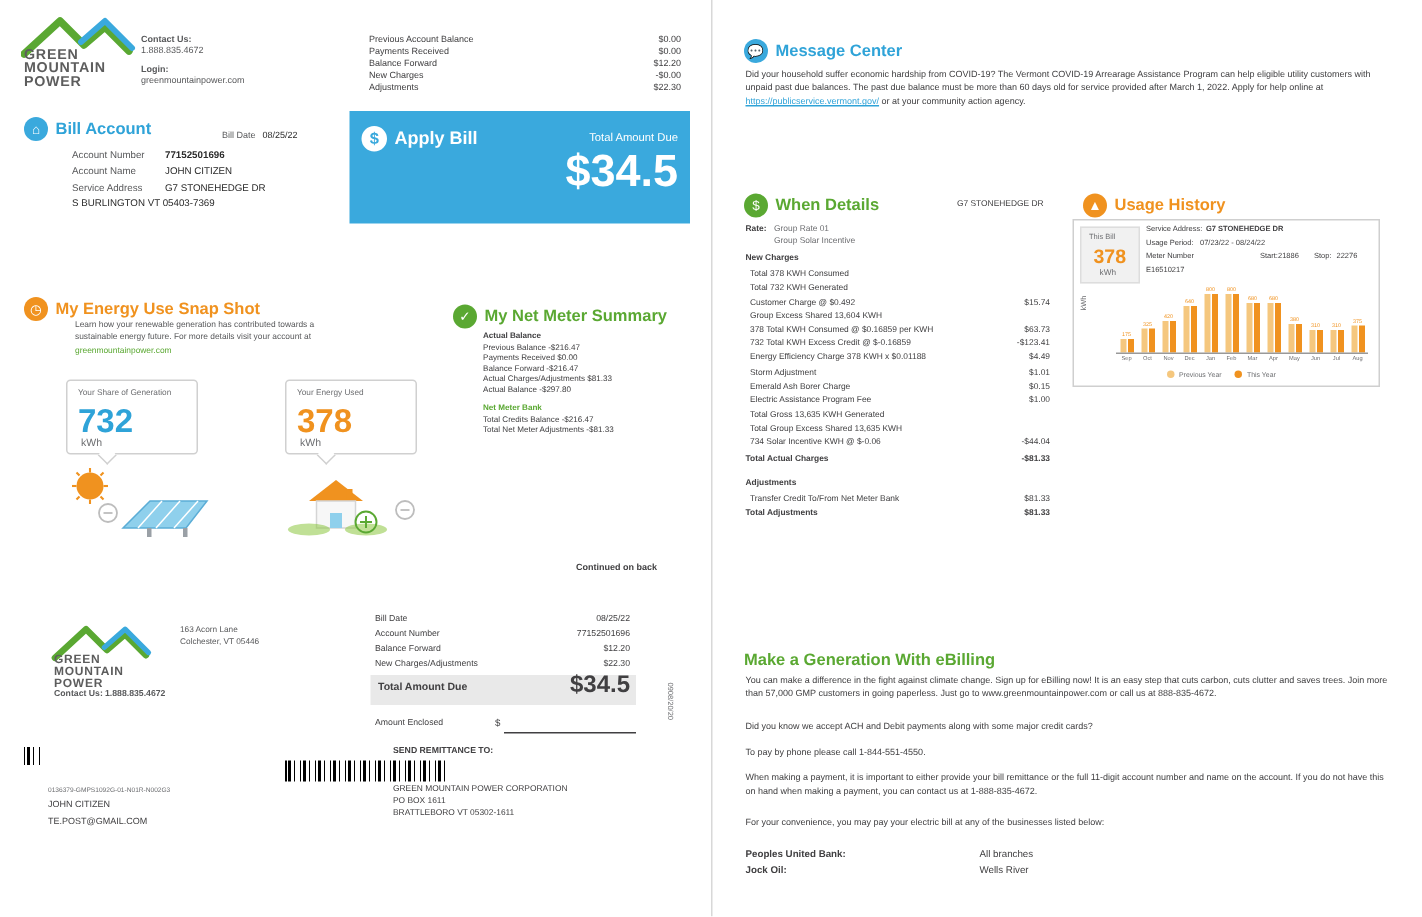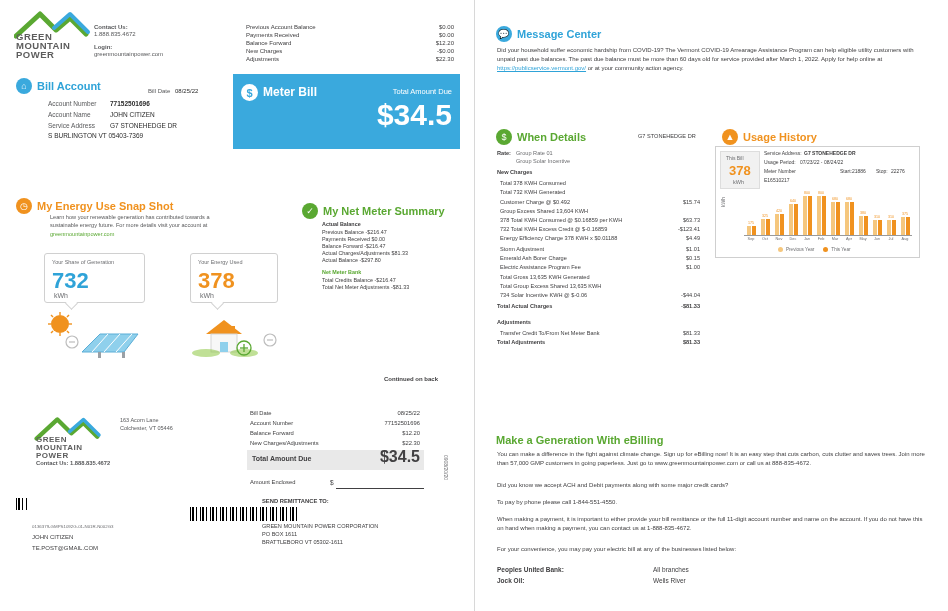--- a/index.html
+++ b/index.html
@@ -140,32 +140,32 @@
   <div class="acct-line" style="left:48px; top:100px;">Account Number</div>
   <div class="acct-val b" style="left:110px; top:100px;">77152501696</div>
   <div class="acct-line" style="left:48px; top:111px;">Account Name</div>
   <div class="acct-val" style="left:110px; top:111px;">JOHN CITIZEN</div>
   <div class="acct-line" style="left:48px; top:122px;">Service Address</div>
   <div class="acct-val" style="left:110px; top:122px;">G7 STONEHEDGE DR</div>
   <div class="acct-val" style="left:48px; top:132px;">S BURLINGTON VT 05403-7369</div>
 
   <div class="billbox">
     <div class="cir">$</div>
-    <div class="yb">Meter Bill</div>
+    <div class="yb">Apply Bill</div>
     <div class="tad">Total Amount Due</div>
     <div class="amt">$34.5</div>
   </div>
 
   <div class="sec-head" style="left:16px; top:198px;">
     <span class="circ" style="background:#f0921f;">◷</span>
     <span class="ttl orange">My Energy Use Snap Shot</span>
   </div>
   <div class="t" style="left:50px; top:213px; width:178px; font-size:5.6px; color:#58595b; line-height:1.5; white-space:normal;"><span>Learn how your renewable generation has contributed towards a sustainable energy future. For more details visit your account at </span><span class="green">greenmountainpower.com</span></div>
 
-  <div class="bubble" style="left:44px; top:253px; width:101px; height:50px;">
+  <div class="bubble" style="left:44px; top:253px; width:88px; height:50px;">
     <div class="lbl">Your Share of Generation</div>
     <div class="num blue">732</div>
     <div class="unit" style="top:38px;">kWh</div>
     <div class="tail"></div>
   </div>
   <div class="bubble" style="left:190px; top:253px; width:88px; height:50px;">
     <div class="lbl">Your Energy Used</div>
     <div class="num orange">378</div>
     <div class="unit" style="top:38px;">kWh</div>
     <div class="tail"></div>

